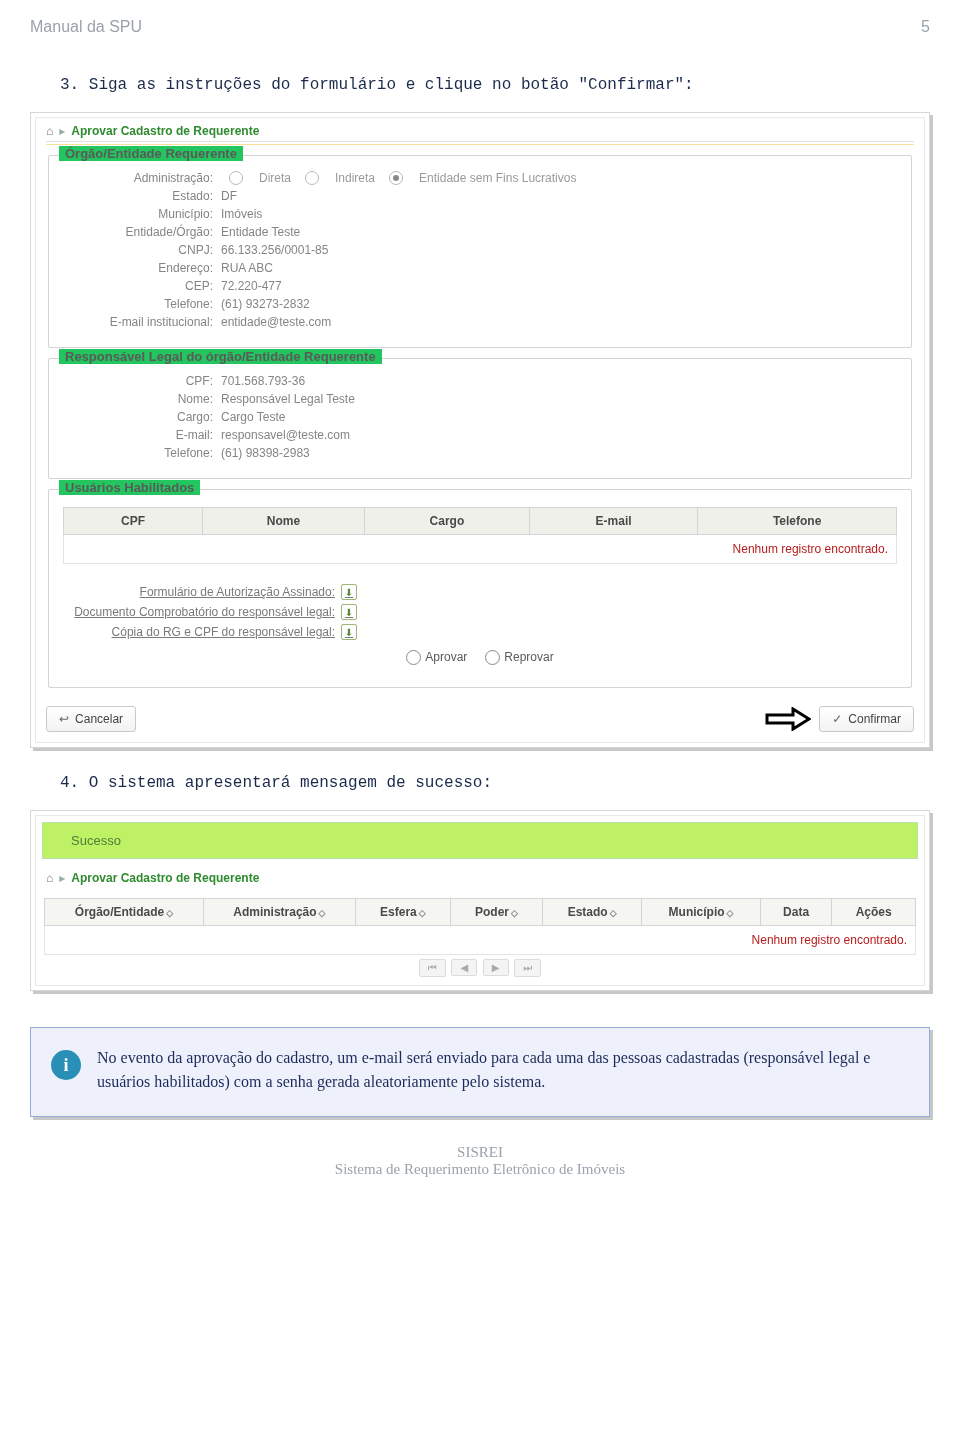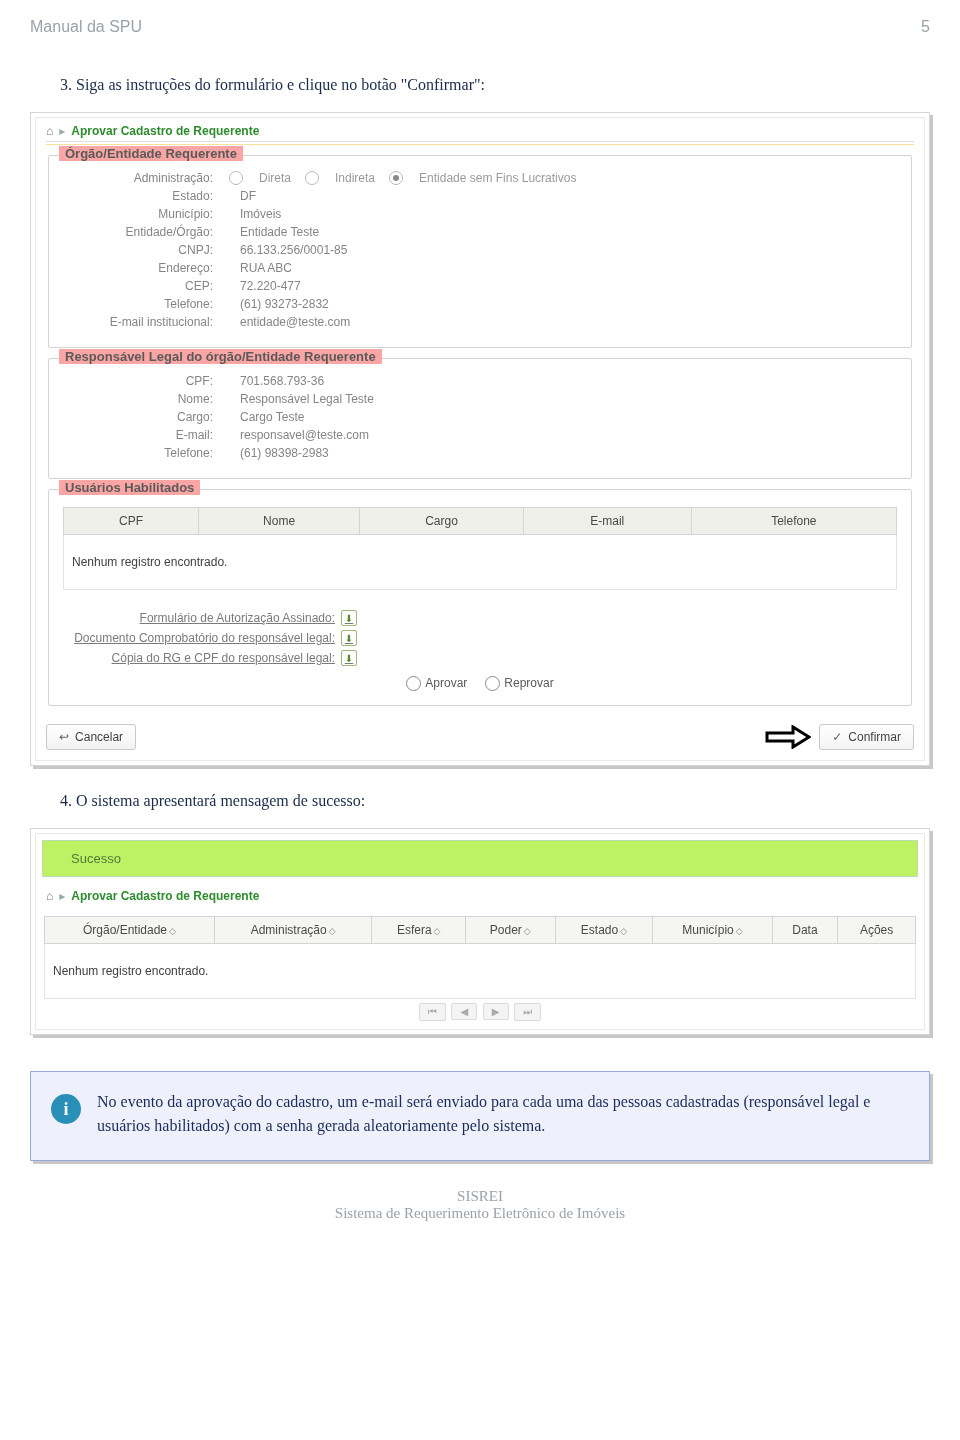--- a/index.html
+++ b/index.html
@@ -15,21 +15,21 @@
     padding: 18px 30px 30px 30px;
   }
   .doc-header {
     display: flex;
     justify-content: space-between;
     color: #9aa2ac;
     font-size: 16px;
     margin-bottom: 40px;
   }
   .section-number {
-    font-family: Liberation Serif, serif;
+    font-family: Liberation Mono, monospace;
     font-size: 16px;
     color: #1b2b4b;
     margin: 10px 0 18px 30px;
   }
 
   
   .shot {
     border: 1px solid #d6d6d6;
     box-shadow: 3px 3px 0 #c8c8c8;
     background: #fff;
@@ -72,21 +72,21 @@
   .fs {
     margin: 10px 12px;
     border: 1px solid #d4d4d4;
     border-radius: 2px;
     padding: 10px 14px 14px 14px;
     position: relative;
   }
   .fs-legend {
     position: relative;
     top: -20px;
-    background: #fca5a5;
+    background: #22c55e;
     padding: 0 6px;
     font-weight: 700;
     color: #5a5a5a;
     display: inline-block;
     margin-left: -4px;
   }
   .fs-body {
     margin-top: -14px;
   }
 
@@ -98,21 +98,20 @@
     color: #8a8a8a;
   }
   .kv-label {
     width: 150px;
     text-align: right;
     padding-right: 8px;
     color: #858585;
   }
   .kv-value {
     color: #858585;
-    margin-left: 19px;
   }
 
   
   .radio-row {
     display: flex;
     align-items: center;
     gap: 14px;
     color: #9a9a9a;
     font-size: 12px;
     margin-left: 8px;
@@ -143,28 +142,28 @@
   .tbl {
     width: 100%;
     border-collapse: collapse;
     margin-top: 6px;
     font-size: 12px;
   }
   .tbl th {
     background: #eef0e9;
     border: 1px solid #d4d4d4;
     color: #4a4a4a;
-    font-weight: 400;
-    padding: 6px 8px;
+    font-weight: 700;
+    padding: 6px 16px;
   }
   .tbl td {
     border: 1px solid #e4e4e4;
-    color: #404040;
-    padding: 20px 8px;
-    text-align: left;
+    color: #b91c1c;
+    padding: 7px 8px;
+    text-align: right;
   }
 
   
   .attach-row {
     display: flex;
     justify-content: flex-end;
     align-items: center;
     gap: 6px;
     font-size: 12px;
     color: #7a7a7a;
@@ -180,21 +179,21 @@
     display: inline-flex;
     align-items: center;
     justify-content: center;
     color: #5c8a3a;
     font-size: 10px;
   }
   .decision-row {
     display: flex;
     justify-content: center;
     gap: 18px;
-    margin: 10px 0 0 0;
+    margin: 10px 0 8px 0;
     color: #5a5a5a;
     font-size: 12px;
   }
   .radio-clear {
     width: 13px;
     height: 13px;
     border: 1px solid #8a8a8a;
     border-radius: 50%;
     display: inline-block;
     vertical-align: middle;

